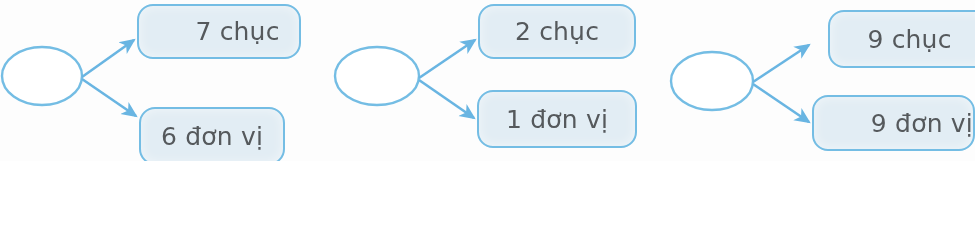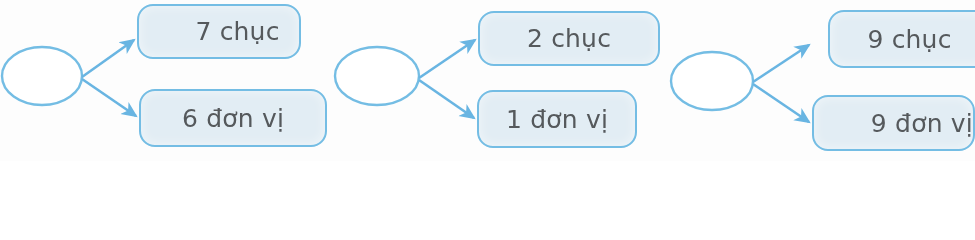--- a/index.html
+++ b/index.html
@@ -50,22 +50,22 @@
     font-size: 25px;
     font-weight: 400;
     letter-spacing: 0.2px;
     white-space: nowrap;
     box-shadow: inset 0 0 12px rgba(255,255,255,0.55);
   }
   .box-top { top: 4px; height: 55px; }
   .box-bottom { top: 89px; height: 58px; }
 
   .g1 .box-top    { left: 137px; width: 164px; padding-left: 37px; }
-  .g1 .box-bottom { left: 139px; width: 188px; }
-  .g2 .box-top    { left: 146px; width: 182px; margin-top: 7px; }
+  .g1 .box-bottom { left: 139px; width: 146px; margin-top: 18px; }
+  .g2 .box-top    { left: 146px; width: 158px; }
   .g2 .box-bottom { left: 145px; width: 160px; top: 90px; text-align: right; }
   .g3 .box-top    { left: 160px; width: 163px; top: 10px; height: 58px; }
   .g3 .box-bottom { left: 144px; width: 163px; top: 95px; height: 56px; justify-content: flex-end; }
 </style>
 </head>
 <body>
 
 <div id="worksheet">
 
   <div class="group group-1 g1">

